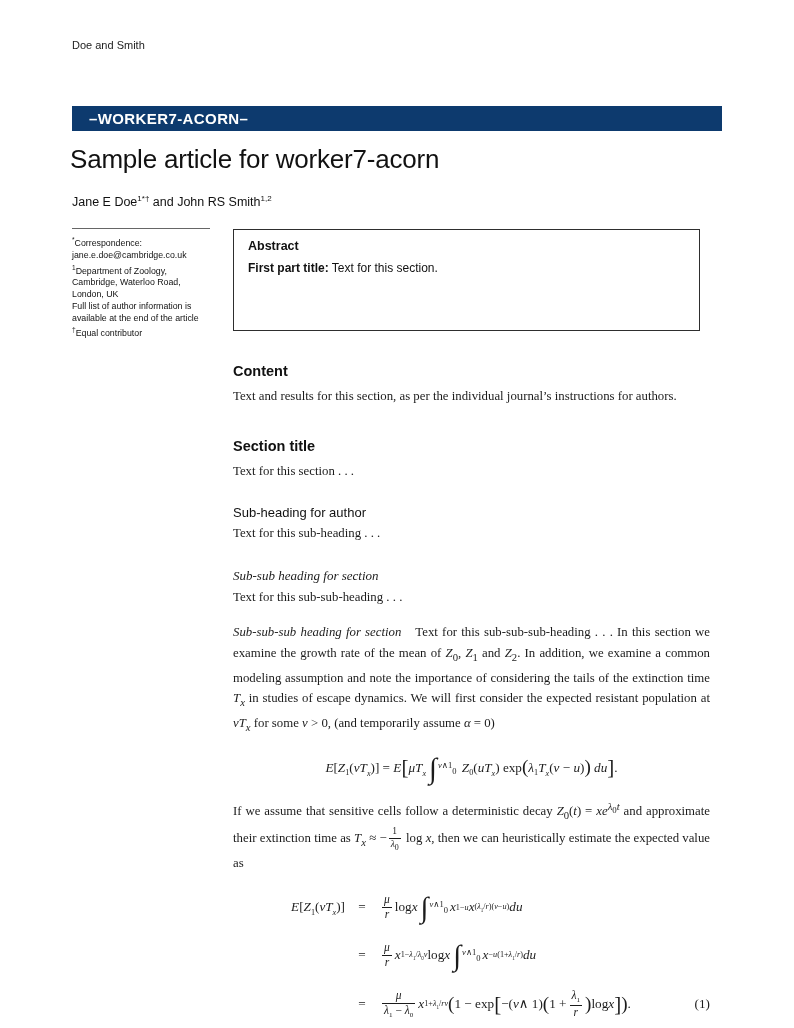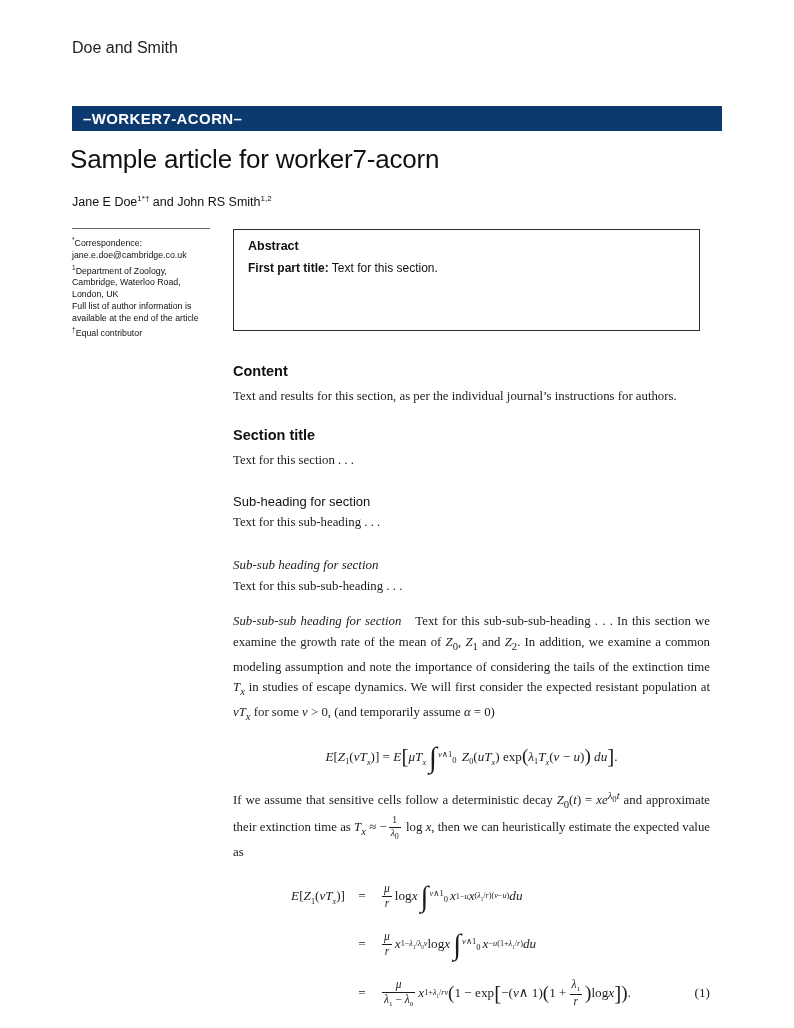--- a/index.html
+++ b/index.html
@@ -1,23 +1,23 @@
 <!DOCTYPE html>
 <html><head>
 <meta charset="utf-8">
 <style>
   html,body { margin:0; padding:0; background:#ffffff; }
   .page { position:relative; width:794px; height:1028px; background:#ffffff;
           font-family:"Liberation Serif", serif; color:#1b1b1b; overflow:hidden; }
 
   .running-head { position:absolute; left:72px; top:39px;
-                  font-family:"Liberation Sans", sans-serif; font-size:16px; color:#222; }
+                  font-family:"Liberation Sans", sans-serif; font-size:11px; color:#222; }
 
   .banner { position:absolute; left:72px; top:106px; width:650px; height:25px;
-            background:#0d3a6e; color:#ffffff; box-sizing:border-box; padding-left:11px;
+            background:#0d3a6e; color:#ffffff; box-sizing:border-box; padding-left:17px;
             font-family:"Liberation Sans", sans-serif; font-weight:bold; font-size:15px;
             line-height:25px; letter-spacing:0.4px; }
 
   .title { position:absolute; left:70px; top:144px; margin:0;
            font-family:"Liberation Sans", sans-serif; font-weight:normal;
            font-size:26px; letter-spacing:-0.2px; color:#111; }
 
   .authors { position:absolute; left:72px; top:194px;
              font-family:"Liberation Sans", sans-serif; font-size:12.5px; color:#111; }
   .authors sup { font-size:8px; }
@@ -36,21 +36,21 @@
   .abs-row { margin-top:8px; }
   .abs-row b { font-weight:bold; }
 
   .main { position:absolute; left:233px; top:363px; width:477px; }
 
   .h1 { font-family:"Liberation Sans", sans-serif; font-weight:bold; font-size:14.5px;
         color:#111; margin:0 0 7px 0; }
   .h2 { font-family:"Liberation Sans", sans-serif; font-weight:normal; font-size:13px;
         color:#111; margin:24px 0 3px 0; }
   .h3 { font-style:italic; font-size:13px; margin:24px 0 3px 0; font-weight:normal; }
-  .sp  { margin-top:20px; }
+  .sp  { margin-top:31px; }
 
   .body-text { font-size:12.8px; line-height:20.5px; text-align:justify;
                margin:0; color:#1b1b1b; }
   .para-big { margin-top:15px; }
   .runin { font-style:italic; margin-right:14px; }
 
   
   .eq, .eq-align { font-size:13.2px; color:#1b1b1b; }
   .eq sub, .eq sup, .eq-align sub, .eq-align sup { font-size:0.62em; }
   .eq-display { text-align:center; margin:16px 0 14px 0; }
@@ -112,21 +112,21 @@
   </section>
 
   <main class="main">
 
     <h2 class="h1">Content</h2>
     <p class="body-text">Text and results for this section, as per the individual journal’s instructions for authors.</p>
 
     <h2 class="h1 sp">Section title</h2>
     <p class="body-text">Text for this section . . .</p>
 
-    <h3 class="h2">Sub-heading for section</h3>
+    <h3 class="h2">Sub-heading for author</h3>
     <p class="body-text">Text for this sub-heading . . .</p>
 
     <h4 class="h3">Sub-sub heading for section</h4>
     <p class="body-text">Text for this sub-sub-heading . . .</p>
 
     <p class="body-text para-big">
       <span class="runin">Sub-sub-sub heading for section</span><span>Text for this sub-sub-sub-heading . . . In this section we examine the growth rate of the mean of <i>Z</i><sub>0</sub>, <i>Z</i><sub>1</sub> and <i>Z</i><sub>2</sub>. In addition, we examine a common modeling assumption and note the importance of considering the tails of the extinction time <i>T<sub>x</sub></i> in studies of escape dynamics. We will first consider the expected resistant population at <i>vT<sub>x</sub></i> for some <i>v</i> &gt; 0, (and temporarily assume <i>α</i> = 0)</span>
     </p>
 
     <div class="eq eq-display"><i>E</i>[<i>Z</i><sub>1</sub>(<i>vT<sub>x</sub></i>)] = <i>E</i><span class="br2">[</span><i>μT<sub>x</sub></i><span class="integral">

